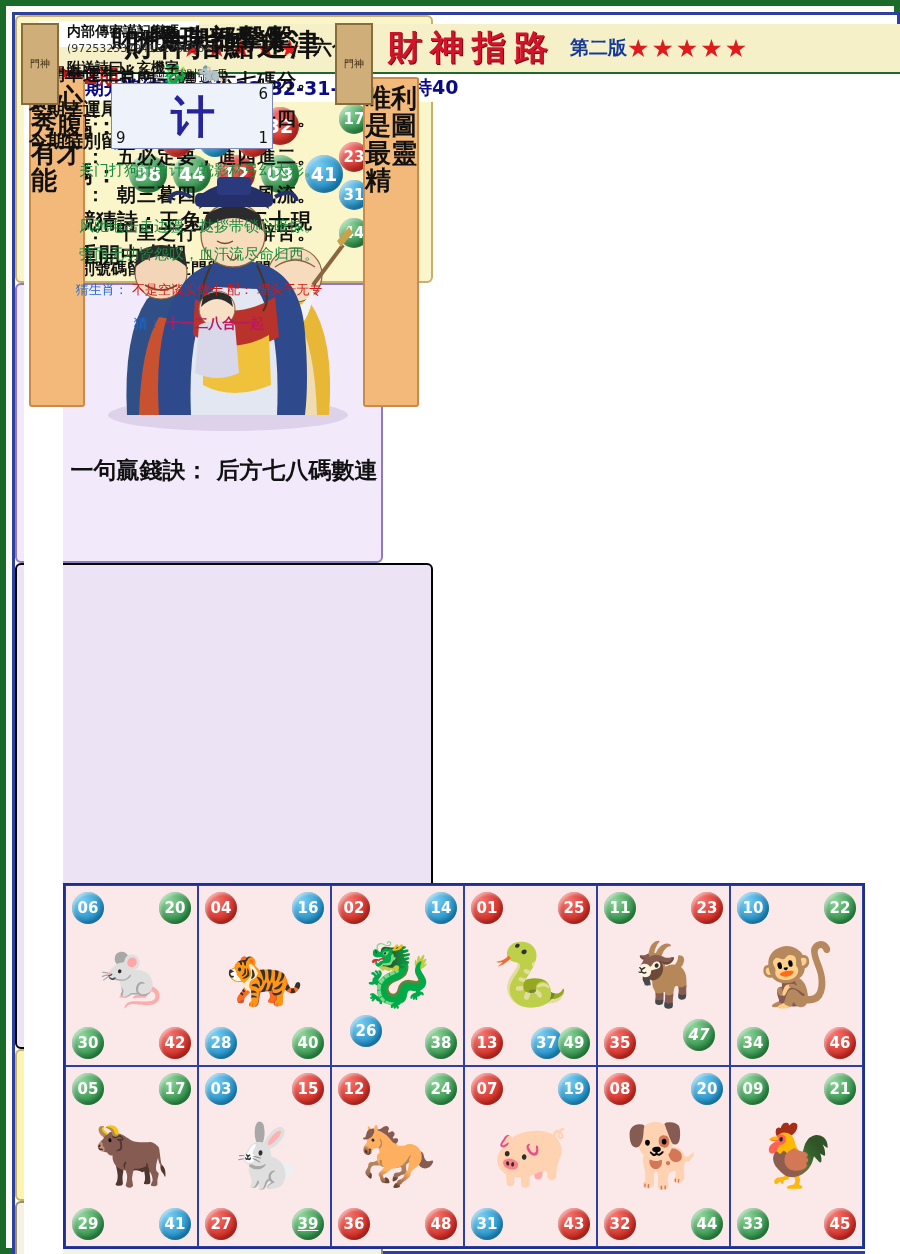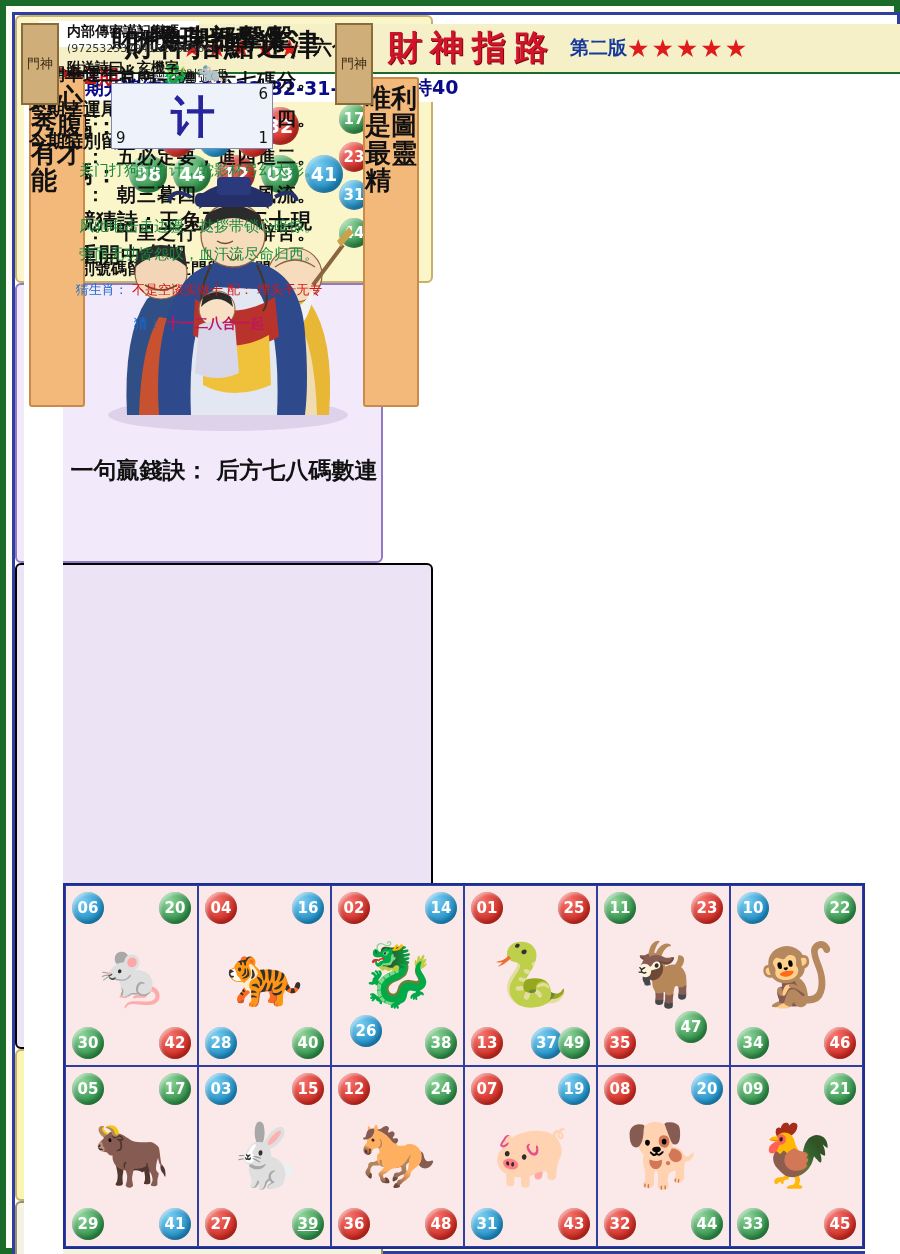--- a/index.html
+++ b/index.html
@@ -145,21 +145,21 @@
 
   
   #panelE {
     left:482px; top:532px; width:368px; height:328px;
     background:#f4f2e4; border:2px solid #9a8f6a; border-radius:6px;
   }
   .side-card {
     position:absolute; top:8px; width:38px; height:82px;
     background:#cfae7a; border:2px solid #8a6b3a;
     display:flex; align-items:center; justify-content:center;
-    font-size:13px; color:#3a2a12;
+    font-size:10px; color:#3a2a12;
   }
   #cardL { left:6px; }
   #cardR { left:320px; }
   .pe-l1 { position:absolute; left:52px; top:8px; font-size:14px; color:#111; font-weight:bold;}
   .pe-l2 { position:absolute; left:52px; top:27px; font-size:11px; color:#333; }
   .pe-l3 { position:absolute; left:52px; top:44px; font-size:14px; color:#111; font-weight:bold;text-decoration:underline;}
   .code-box {
     position:absolute; left:96px; top:68px; width:162px; height:66px;
     background:#eef3fb; border:1px solid #7a87b8;
   }
@@ -439,21 +439,21 @@
       <span class="corner c-bl ball red" style="margin:0;">13</span>
       <span class="corner c-bc ball blue" style="margin:0;">37</span>
       <span class="corner c-br ball green" style="margin:0;">49</span>
     </div>
 
     <div class="cell">
       <span class="corner c-tl ball green" style="margin:0;">11</span>
       <span class="corner c-tr ball red" style="margin:0;">23</span>
       <span class="c-mid">🐐</span>
       <span class="corner c-bl ball red" style="margin:0;">35</span>
-      <span class="corner c-br ball green" style="margin:16px;">47</span>
+      <span class="corner c-br ball green" style="margin:8px;font-style:italic;">47</span>
     </div>
 
     <div class="cell">
       <span class="corner c-tl ball blue" style="margin:0;">10</span>
       <span class="corner c-tr ball green" style="margin:0;">22</span>
       <span class="c-mid">🐒</span>
       <span class="corner c-bl ball green" style="margin:0;">34</span>
       <span class="corner c-br ball red" style="margin:0;">46</span>
     </div>
 

